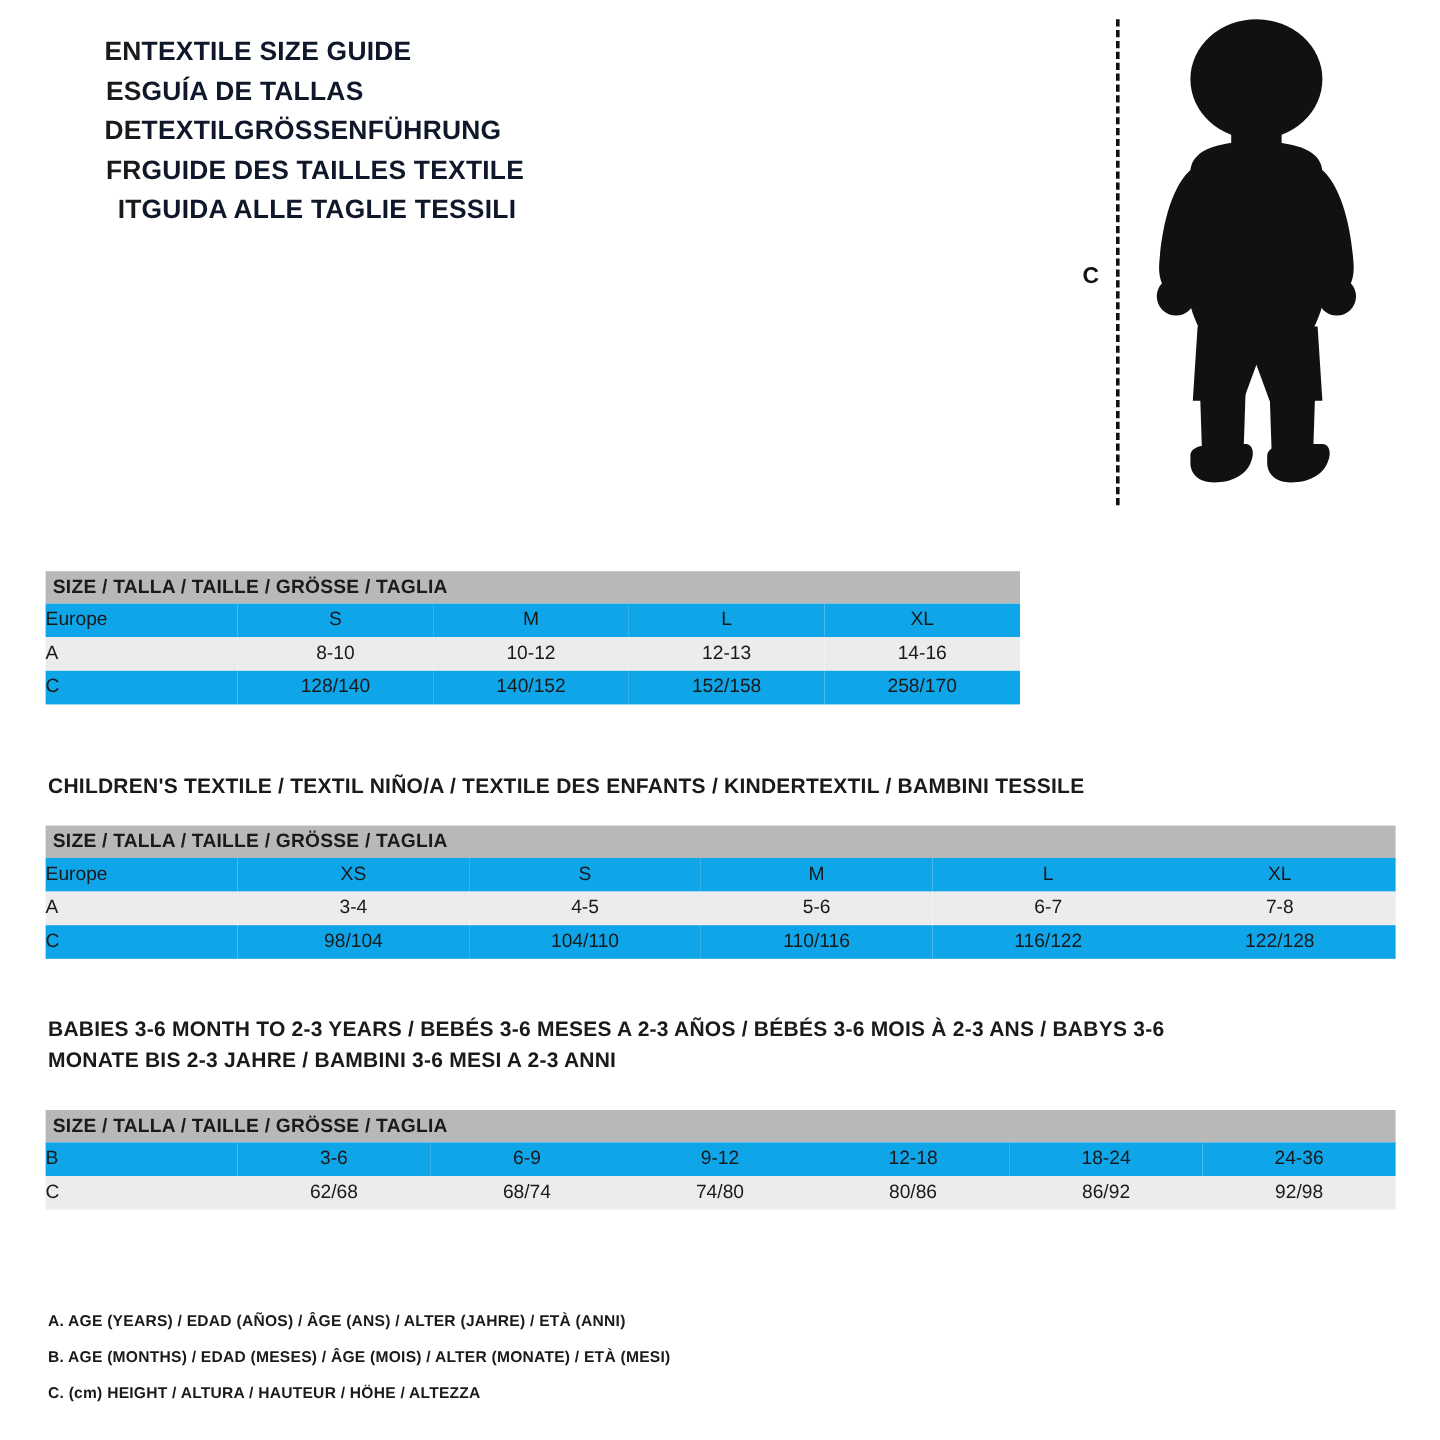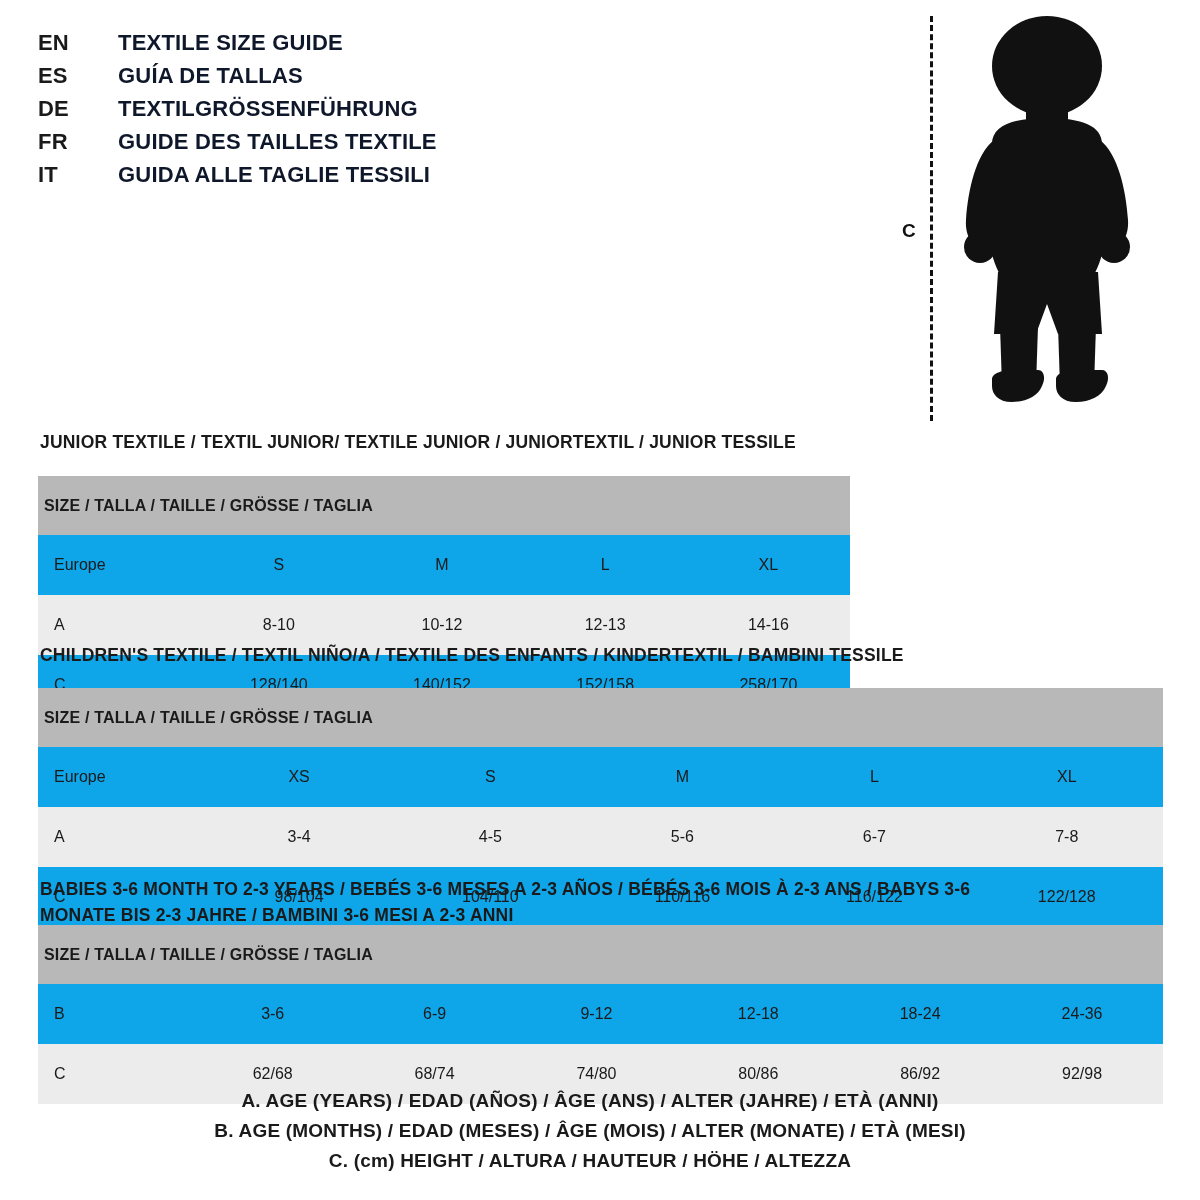--- a/index.html
+++ b/index.html
@@ -34,20 +34,21 @@
     display: flex;
     align-items: baseline;
     height: 33px;
   }
   .lang-code {
     width: 80px;
     font-size: 22px;
     font-weight: bold;
     letter-spacing: 0.2px;
     color: #1a1a1a;
+    text-align: right;
   }
   .lang-title {
     font-size: 22px;
     font-weight: bold;
     letter-spacing: 0.2px;
     color: #0f172a;
     white-space: nowrap;
   }
 
   
@@ -97,21 +98,21 @@
   }
 
   
   .size-table {
     position: absolute;
     border-collapse: collapse;
     font-size: 16px;
     color: #1a1a1a;
   }
   .size-table td {
-    padding: 16px;
+    padding: 0;
     height: 28px;
     vertical-align: middle;
   }
   .hdr-band td {
     background: #b8b8b8;
     font-weight: bold;
     font-size: 16px;
     padding-left: 6px;
     height: 27px;
     letter-spacing: 0.2px;
@@ -129,27 +130,26 @@
   }
 
   
   .legend {
     position: absolute;
     left: 40px;
     bottom: 24px;
     width: 1100px;
   }
   .legend-line {
-    font-size: 19px;
+    font-size: 13px;
     font-weight: bold;
     letter-spacing: 0.2px;
     line-height: 30px;
     color: #1a1a1a;
     white-space: nowrap;
-    text-align: center;
   }
 </style>
 </head>
 <body>
 
 <div class="page">
 
   <div class="lang-block">
     <div class="lang-row">
       <span class="lang-code">EN</span>
@@ -205,21 +205,20 @@
 
         <path d="M42 366 C42 360, 48 356, 68 356 L88 356 C94 356, 96 364, 92 372
                  C88 382, 76 388, 62 388 C48 388, 42 380, 42 372 Z"></path>
 
         <path d="M106 366 C106 360, 112 356, 132 356 L152 356 C158 356, 160 364, 156 372
                  C152 382, 140 388, 126 388 C112 388, 106 380, 106 372 Z"></path>
       </g>
     </svg>
   </div>
 
-  <div class="sec-title" style="top:432px;">JUNIOR TEXTILE / TEXTIL JUNIOR/ TEXTILE JUNIOR / JUNIORTEXTIL / JUNIOR TESSILE</div>
 
   <table class="size-table" style="top:476px; left:38px; width:812px;">
     <tbody>
         <tr class="hdr-band">
       <td colspan="5">SIZE / TALLA / TAILLE / GRÖSSE / TAGLIA</td>
     </tr>
     <tr class="row-white">
       <td class="cell-label" style="width:160px;">Europe</td>
       <td class="cell-val" style="width:163px;">S</td>
       <td class="cell-val" style="width:163px;">M</td>
@@ -270,21 +269,21 @@
       <td class="cell-label">C</td>
       <td class="cell-val">98/104</td>
       <td class="cell-val">104/110</td>
       <td class="cell-val">110/116</td>
       <td class="cell-val">116/122</td>
       <td class="cell-val">122/128</td>
     </tr>
   </tbody>
     </table>
 
-  <div class="sec-title two-line" style="top:876px;">BABIES 3-6 MONTH TO 2-3 YEARS / BEBÉS 3-6 MESES A 2-3 AÑOS / BÉBÉS 3-6 MOIS À 2-3 ANS / BABYS 3-6 MONATE BIS 2-3 JAHRE / BAMBINI 3-6 MESI A 2-3 ANNI</div>
+  <div class="sec-title two-line" style="top:844px;">BABIES 3-6 MONTH TO 2-3 YEARS / BEBÉS 3-6 MESES A 2-3 AÑOS / BÉBÉS 3-6 MOIS À 2-3 ANS / BABYS 3-6 MONATE BIS 2-3 JAHRE / BAMBINI 3-6 MESI A 2-3 ANNI</div>
 
   <table class="size-table" style="top:925px; left:38px; width:1125px;">
     <tbody>
         <tr class="hdr-band">
       <td colspan="7">SIZE / TALLA / TAILLE / GRÖSSE / TAGLIA</td>
     </tr>
     <tr class="row-white">
       <td class="cell-label" style="width:160px;">B</td>
       <td class="cell-val" style="width:161px;">3-6</td>
       <td class="cell-val" style="width:161px;">6-9</td>

